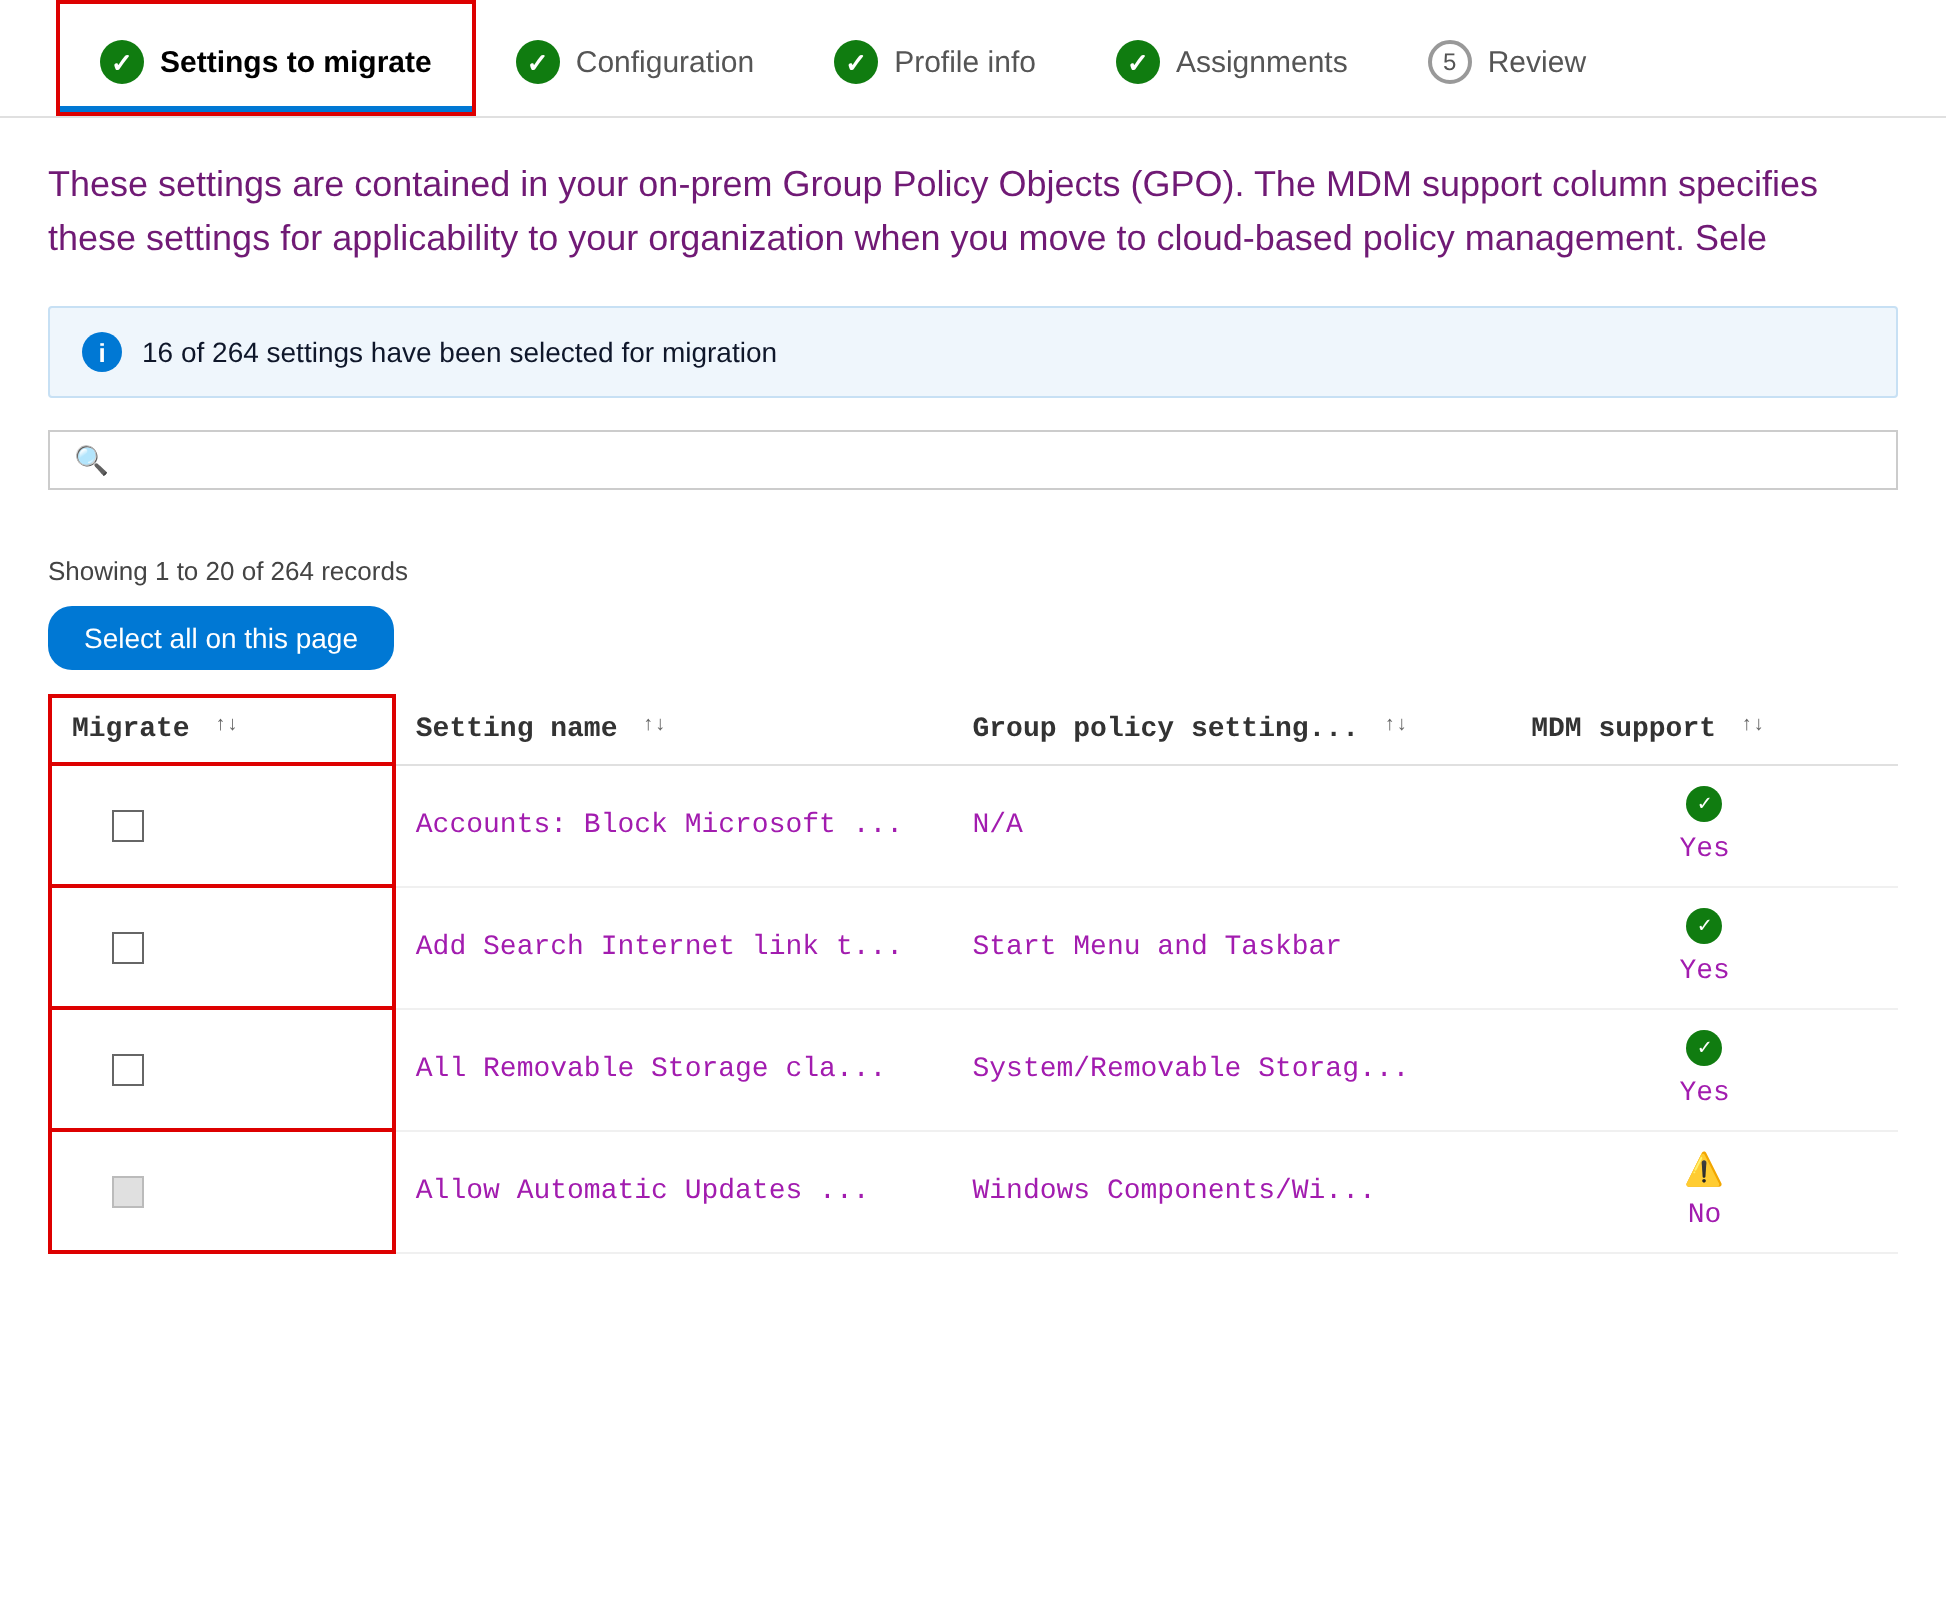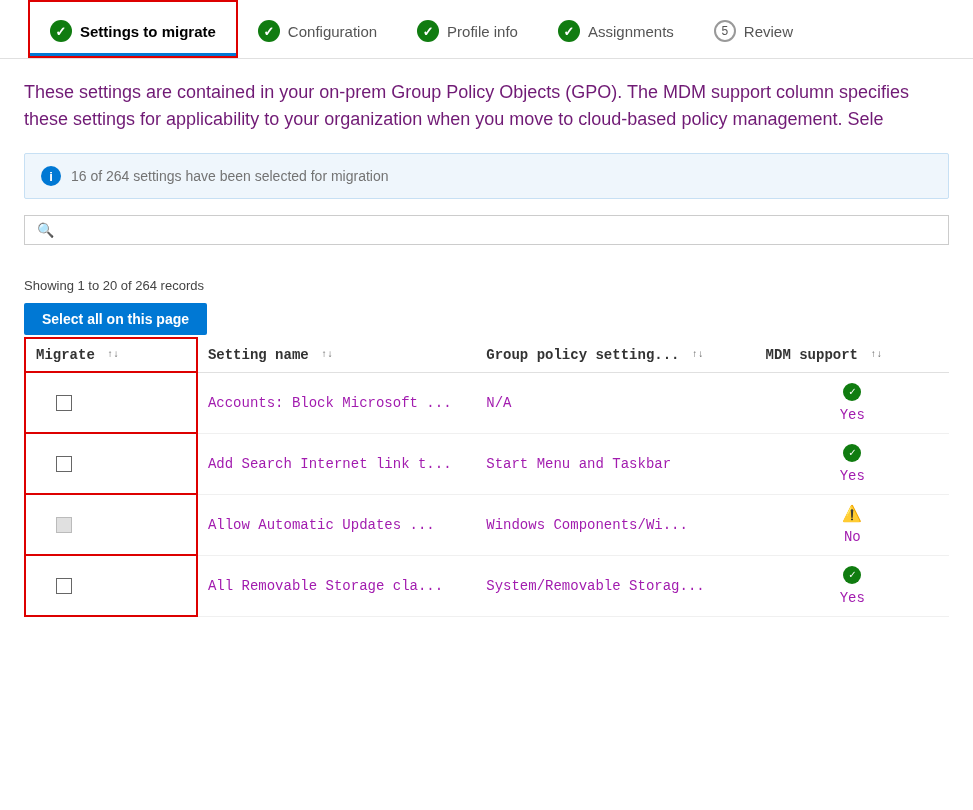--- a/index.html
+++ b/index.html
@@ -95,21 +95,21 @@
       display: flex;
       align-items: center;
       justify-content: center;
       flex-shrink: 0;
       color: #fff;
       font-size: 13px;
       font-weight: bold;
     }
     .info-text {
       font-size: 14px;
-      color: #737373;
+      color: #0f172a;
     }
 
     .search-bar {
       display: flex;
       align-items: center;
       border: 1px solid #ccc;
       padding: 6px 12px;
       gap: 8px;
       margin-bottom: 8px;
     }
@@ -131,24 +131,24 @@
       margin-bottom: 10px;
       margin-top: 33px;
     }
 
     .select-all-btn {
       background: #0078d4;
       color: #fff;
       border: none;
       padding: 8px 18px;
       font-size: 14px;
-      font-weight: 700;
+      font-weight: 400;
       cursor: pointer;
-      margin-bottom: 2px;
-      border-radius: 2px;
+      margin-bottom: 12px;
+      border-radius: 12px;
     }
 
     .table-container {
       width: 100%;
       font-family: Liberation Mono, monospace;
     }
     table {
       width: 100%;
       border-collapse: collapse;
     }
@@ -349,44 +349,44 @@
             <td>
               <div class="mdm-yes">
                 <span class="check-green"></span>
                 <span>Yes</span>
               </div>
             </td>
           </tr>
           <tr>
             <td class="col-migrate">
               <div class="checkbox-cell">
+                <span class="cb"></span>
+              </div>
+            </td>
+            <td>All Removable Storage cla...</td>
+            <td>System/Removable Storag...</td>
+            <td>
+              <div class="mdm-yes">
+                <span class="check-green"></span>
+                <span>Yes</span>
+              </div>
+            </td>
+          </tr>
+          <tr>
+            <td class="col-migrate">
+              <div class="checkbox-cell">
                 <span class="cb cb-disabled"></span>
               </div>
             </td>
             <td>Allow Automatic Updates ...</td>
             <td>Windows Components/Wi...</td>
             <td>
               <div class="mdm-yes">
                 <span class="warn-icon">⚠️</span>
                 <span>No</span>
               </div>
             </td>
           </tr>
-          <tr>
-            <td class="col-migrate">
-              <div class="checkbox-cell">
-                <span class="cb"></span>
-              </div>
-            </td>
-            <td>All Removable Storage cla...</td>
-            <td>System/Removable Storag...</td>
-            <td>
-              <div class="mdm-yes">
-                <span class="check-green"></span>
-                <span>Yes</span>
-              </div>
-            </td>
-          </tr>
         </tbody>
     </table>
   </div>
 
 </div>
 
 </body></html>

